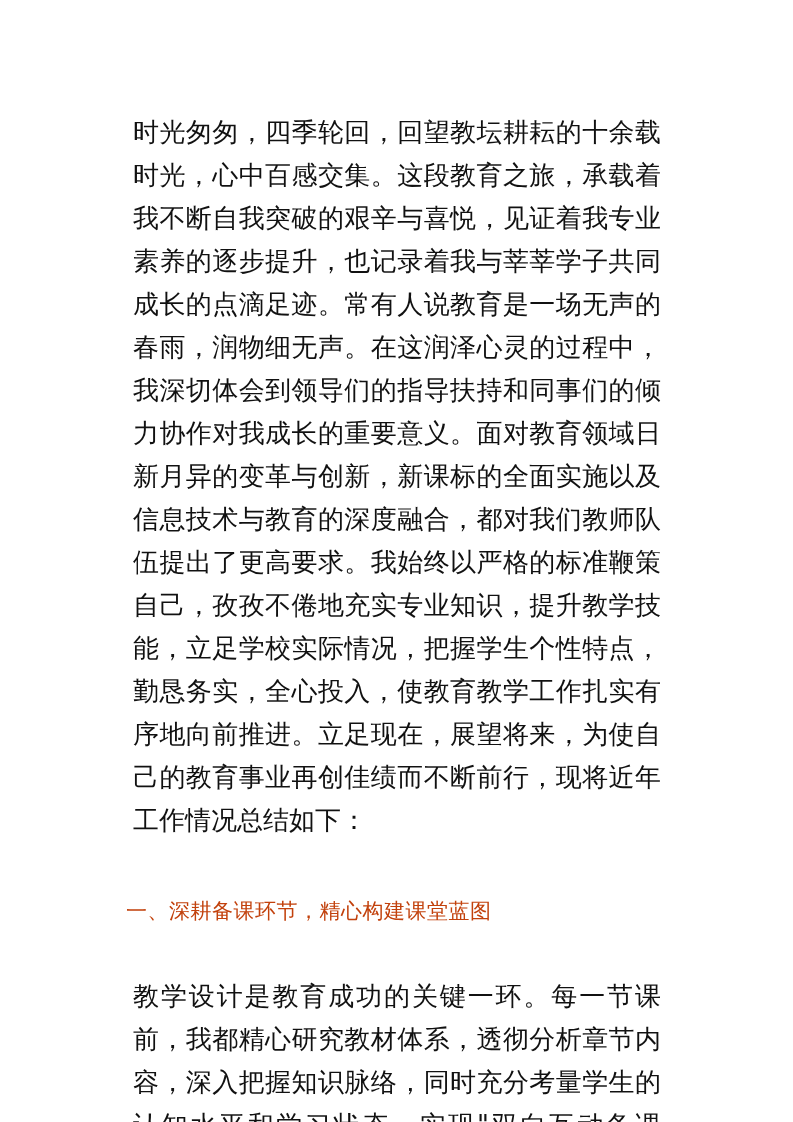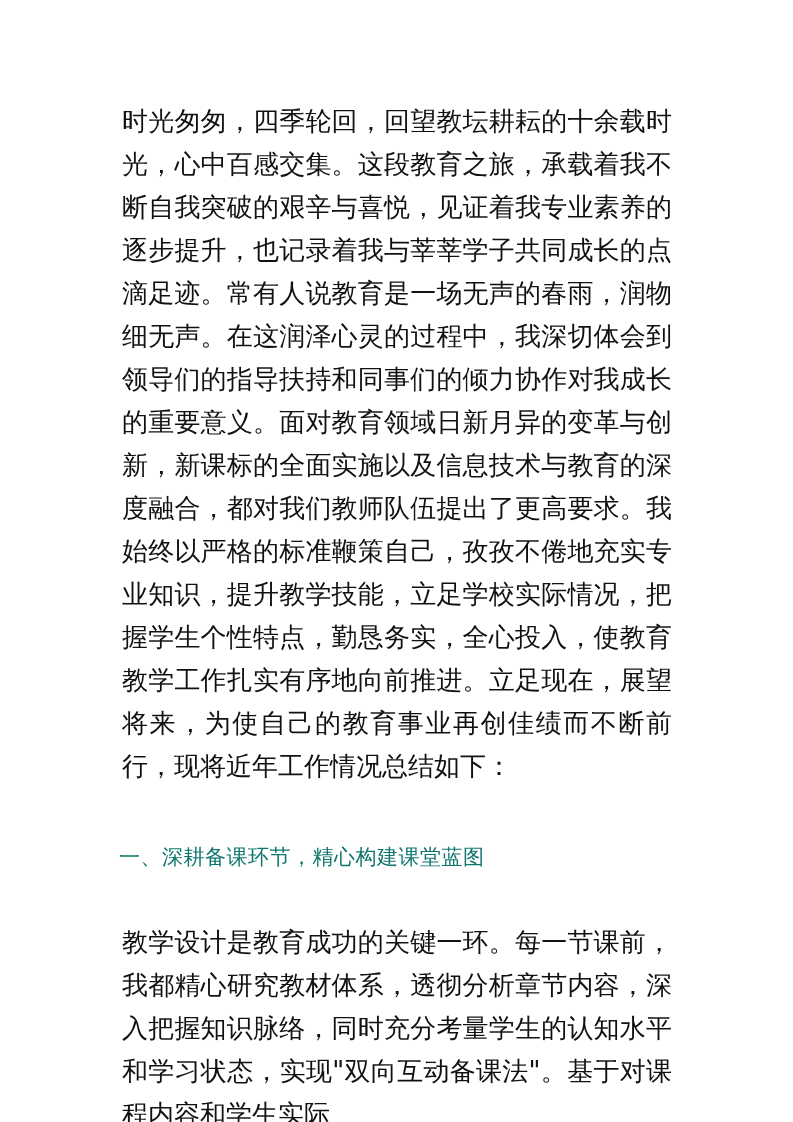--- a/index.html
+++ b/index.html
@@ -20,36 +20,36 @@
     overflow: hidden;
     box-sizing: border-box;
   }
   .content {
     position: absolute;
     left: 118px;
     top: 96px;
     width: 558px;
   }
   .para {
-    margin: 4px;
+    margin: 15px;
     font-size: 26px;
     line-height: 43px;
     text-align: justify;
     text-justify: inter-character;
     letter-spacing: 0;
     word-break: break-all;
     color: #111111;
     font-weight: 400;
   }
   .heading {
-    margin: 1px;
+    margin: 8px;
     font-size: 21px;
     line-height: 43px;
     font-weight: 400;
-    color: #0f766e;
+    color: #c2410c;
     text-align: left;
     letter-spacing: 0.5px;
   }
   .heading-block {
     margin-top: 48px;
     margin-bottom: 42px;
   }
 </style>
 </head>
 <body>

